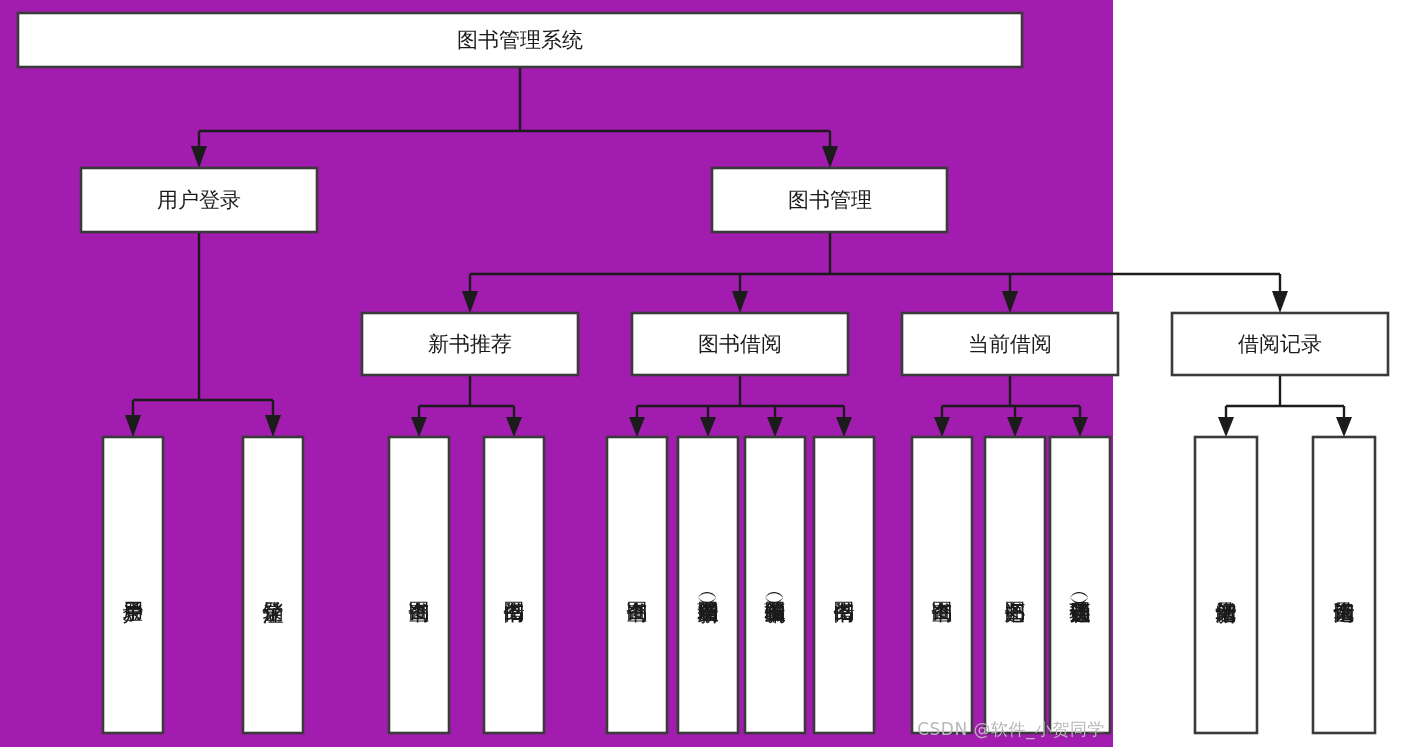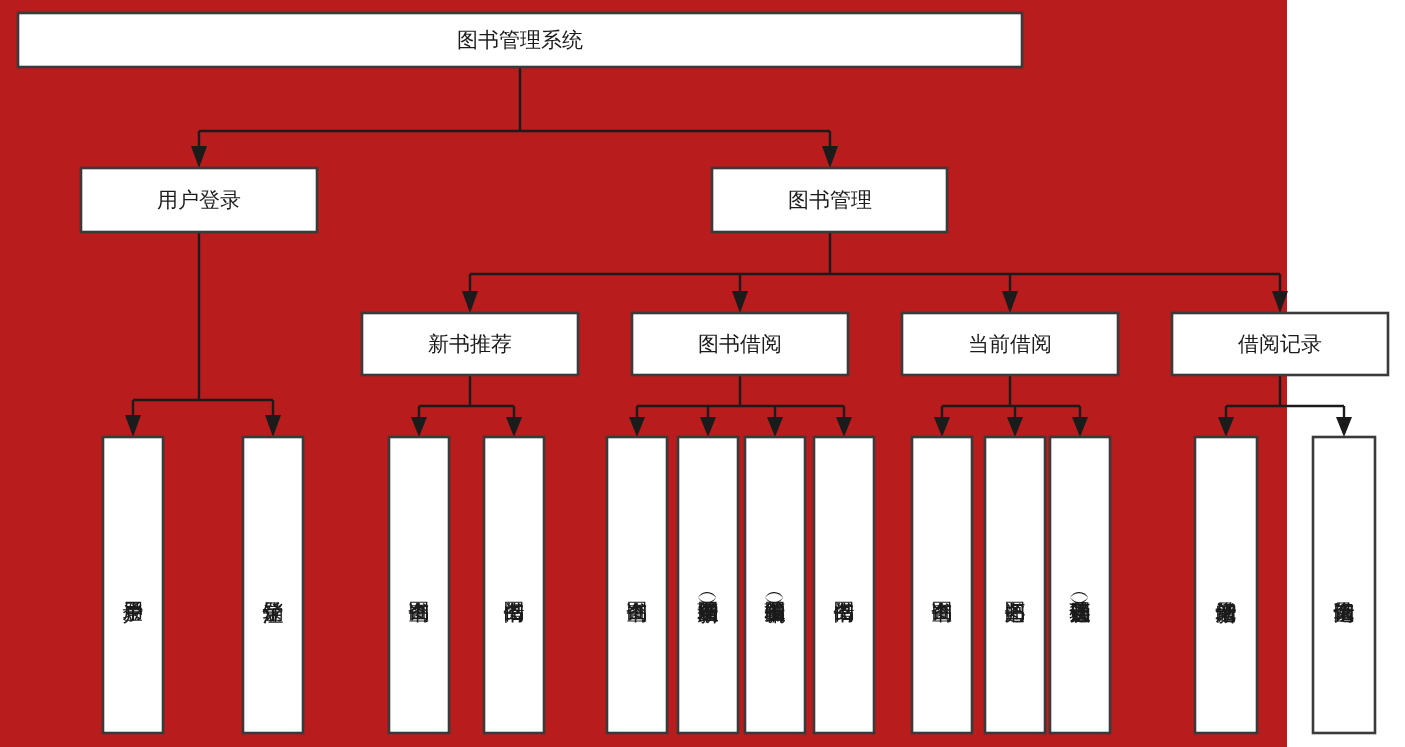--- a/index.html
+++ b/index.html
@@ -8,23 +8,23 @@
     background: #ffffff;
   }
   body {
     width: 1405px;
     height: 747px;
     font-family: "DejaVu Sans", "Liberation Sans", sans-serif;
     overflow: hidden;
   }
   #diagram-root {
     position: relative;
-    width: 1287px;
+    width: 1113px;
     height: 747px;
-    background: #b91c1c;
+    background: #a21caf;
   }
   svg.diagram {
     position: absolute;
     top: 0;
     left: 0;
     width: 1405px;
     height: 747px;
     display: block;
   }
   .node-box {
@@ -195,13 +195,14 @@
       <rect class="node-box" x="1195" y="437" width="62" height="296"></rect>
       <text class="node-label-v" x="1226" y="585">新增借阅记录</text>
     </g>
     <g>
       <rect class="node-box" x="1313" y="437" width="62" height="296"></rect>
       <text class="node-label-v" x="1344" y="585">查询借阅记录</text>
     </g>
 
   </svg>
 
+  <div class="watermark">CSDN @软件_小贺同学</div>
 </div>
 
 </body></html>

